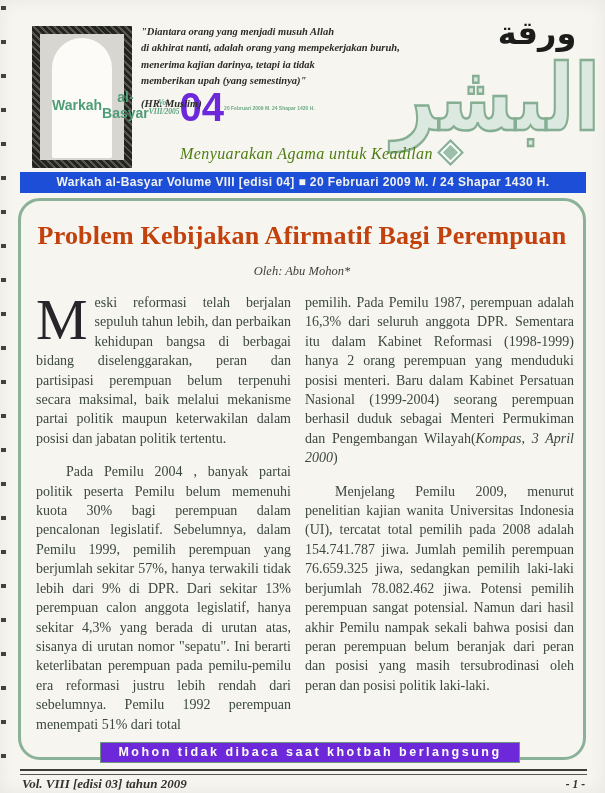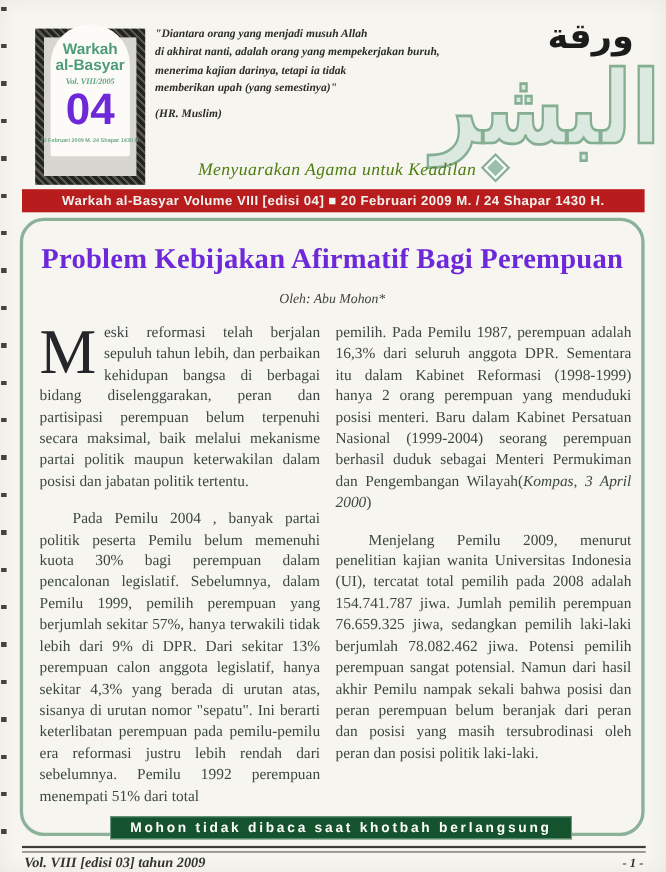--- a/index.html
+++ b/index.html
@@ -9,63 +9,63 @@
 
   
   .binding{position:absolute;left:1px;top:6px;width:5px;height:780px;
            background:repeating-linear-gradient(to bottom,#17170f 0 4px,transparent 4px 34px);
            opacity:.8;}
 
   
   .logo-box{position:absolute;left:32px;top:26px;width:100px;height:142px;box-sizing:border-box;
             padding:8px;background:repeating-linear-gradient(45deg,#57574e 0 2px,#23231f 2px 5px);}
   .logo-inner{width:100%;height:100%;background:#d7d6d0;display:flex;align-items:flex-end;justify-content:center;}
-  .logo-arch{width:72px;height:120px;margin-bottom:18px;background:#fcfbf8;
-             border-radius:36px 36px 2px 2px;display:flex;flex-direction:column;align-items:center;
+  .logo-arch{width:60px;height:120px;margin-bottom:2px;background:#fcfbf8;
+             border-radius:36px 36px 2px 2px;display:flex;align-items:center;
              padding-top:15px;box-sizing:border-box;text-align:center;}
   .logo-title{font:bold 14px/1.08 "Liberation Sans",sans-serif;color:#4f9d77;}
   .logo-volume{font:italic bold 7.5px "Liberation Serif",serif;color:#5aa37d;margin-top:2px;}
   .logo-edition{font:bold 40px/1 "Liberation Sans",sans-serif;color:#6d28d9;margin-top:2px;}
   .logo-dateline{font:bold 5px/1 "Liberation Sans",sans-serif;color:#6fa987;margin-top:6px;white-space:nowrap;}
 
   
   .quote{position:absolute;left:141px;top:24px;width:262px;
          font:italic bold 10.5px/1.55 "Liberation Serif",serif;color:#2c2c28;}
   .quote-source{margin-top:7px;}
 
   
   .calligraphy{position:absolute;right:-2px;top:0;}
 
   .tagline{position:absolute;left:180px;top:145px;font:italic 16px "Liberation Serif",serif;
            color:#4d7c0f;letter-spacing:.4px;}
   .diamond{display:inline-block;width:11px;height:11px;margin-left:10px;margin-bottom:-1px;
            background:#9cbfa9;border:2px solid #fff;outline:2px solid #86af94;transform:rotate(45deg);}
 
   
-  .issue-bar{position:absolute;left:20px;top:172px;width:566px;height:21px;background:#b91c1c;
+  .issue-bar{position:absolute;left:20px;top:172px;width:566px;height:21px;background:#1d4ed8;
              color:#f1f1ee;font:bold 12px/21px "Liberation Sans",sans-serif;text-align:center;
              letter-spacing:.4px;white-space:nowrap;}
 
   
   .article-box{position:absolute;left:18px;top:198px;width:568px;height:562px;box-sizing:border-box;
                border:3px solid #8cb199;border-radius:22px;}
   .article-title{margin:20px 10px 0;text-align:center;font:bold 26px "Liberation Serif",serif;
-                 color:#6d28d9;letter-spacing:.2px;}
+                 color:#c2410c;letter-spacing:.2px;}
   .article-byline{text-align:center;font:italic 12.5px "Liberation Serif",serif;color:#3f3f3c;margin-top:13px;}
 
   .columns{position:absolute;left:15px;top:92px;width:538px;height:452px;display:flex;gap:14px;overflow:hidden;}
   .col{font:14px/19.4px "Liberation Serif",serif;color:#3a463f;text-align:justify;}
   .col-left{flex:0 0 255px;}
   .col-right{flex:0 0 269px;}
   .col p{margin:0;}
   .p-indent{text-indent:30px;margin-top:14px !important;}
   .dropcap{float:left;font:58px/47px "Liberation Serif",serif;color:#26262a;padding:3px 7px 0 0;}
 
   
-  .notice-banner{position:absolute;left:100px;top:742px;width:420px;height:21px;background:#14532d;
+  .notice-banner{position:absolute;left:100px;top:742px;width:420px;height:21px;background:#6d28d9;
                  border:1px solid #6d987b;box-sizing:border-box;color:#fdfdfa;
                  font:bold 12.5px/19px "Liberation Sans",sans-serif;text-align:center;
                  letter-spacing:2.5px;white-space:nowrap;}
 
   .footer-rule{position:absolute;left:20px;top:769px;width:567px;height:3px;
                border-top:2.5px solid #3c3c38;border-bottom:1px solid #56564f;}
   .footer{position:absolute;left:22px;top:776px;width:563px;display:flex;justify-content:space-between;
           align-items:baseline;font:italic bold 13px "Liberation Serif",serif;color:#33332e;}
   .footer .pgnum{font-size:11.5px;}
 </style>

